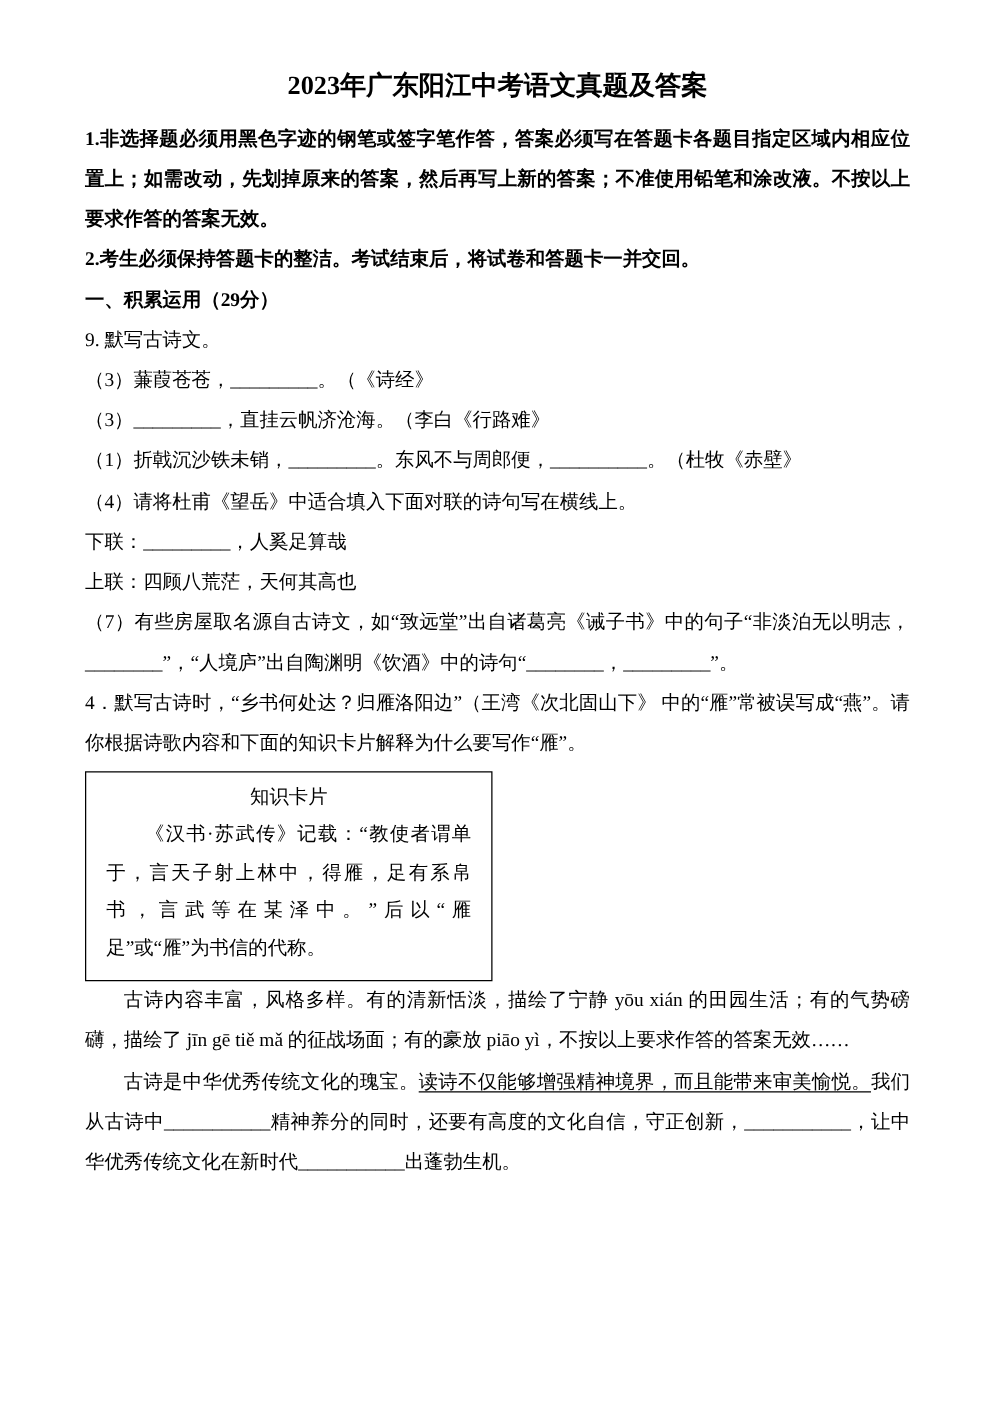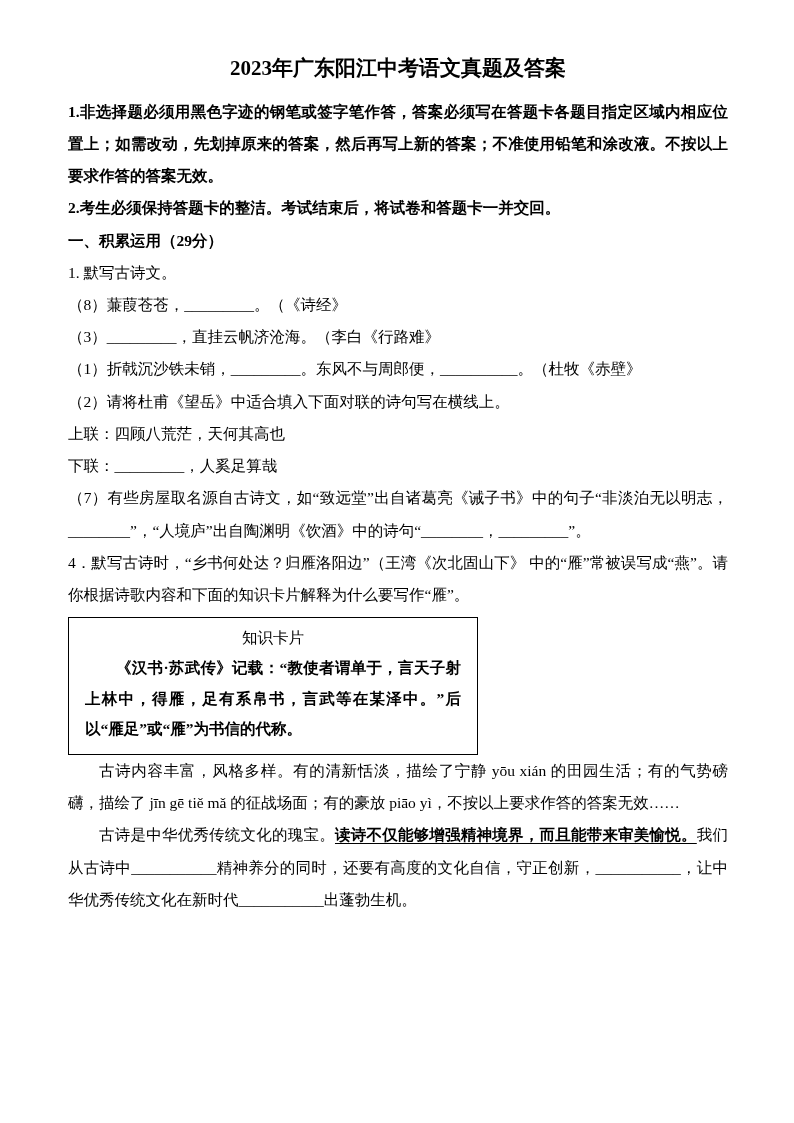--- a/index.html
+++ b/index.html
@@ -26,58 +26,57 @@
     font-weight: bold;
     line-height: 1.6;
   }
   p {
     margin: 0;
     line-height: 2.08;
   }
   .bold { font-weight: bold; }
   .just { text-align: justify; }
   .indent { text-indent: 2em; }
-  .ul { text-decoration: underline; text-underline-offset: 3px; font-weight: bold; }
+  .ul { text-decoration: underline; text-underline-offset: 3px; }
   .kcard {
     box-sizing: border-box;
-    width: 410px;
+    width: 326px;
     border: 1px solid #000000;
     margin: 6px 0 0 0;
     padding: 4px 16px 10px 16px;
   }
   .kcard-title {
     text-align: center;
     line-height: 2.0;
   }
   .kcard-body {
     text-indent: 2em;
     line-height: 1.95;
-    font-weight: bold;
   }
   .reading-intro { margin-top: 42px; }
 </style>
 </head>
 <body>
 
 <div class="page">
 
   <h1 class="title">2023年广东阳江中考语文真题及答案</h1>
 
   <p class="bold just">1.非选择题必须用黑色字迹的钢笔或签字笔作答，答案必须写在答题卡各题目指定区域内相应位置上；如需改动，先划掉原来的答案，然后再写上新的答案；不准使用铅笔和涂改液。不按以上要求作答的答案无效。</p>
   <p class="bold just">2.考生必须保持答题卡的整洁。考试结束后，将试卷和答题卡一并交回。</p>
 
   <p class="bold">一、积累运用（29分）</p>
 
-  <p>1. 默写古诗文。</p>
-  <p>（8）蒹葭苍苍，_________。（《诗经》</p>
+  <p>9. 默写古诗文。</p>
+  <p>（3）蒹葭苍苍，_________。（《诗经》</p>
   <p>（3）_________，直挂云帆济沧海。（李白《行路难》</p>
   <p>（1）折戟沉沙铁未销，_________。东风不与周郎便，__________。（杜牧《赤壁》</p>
-  <p>（2）请将杜甫《望岳》中适合填入下面对联的诗句写在横线上。</p>
+  <p>（4）请将杜甫《望岳》中适合填入下面对联的诗句写在横线上。</p>
+  <p>下联：_________，人奚足算哉</p>
   <p>上联：四顾八荒茫，天何其高也</p>
-  <p>下联：_________，人奚足算哉</p>
   <p class="just">（7）有些房屋取名源自古诗文，如“致远堂”出自诸葛亮《诫子书》中的句子“非淡泊无以明志，________”，“人境庐”出自陶渊明《饮酒》中的诗句“________，_________”。</p>
 
   <p class="just">4．默写古诗时，“乡书何处达？归雁洛阳边”（王湾《次北固山下》 中的“雁”常被误写成“燕”。请你根据诗歌内容和下面的知识卡片解释为什么要写作“雁”。</p>
 
   <div class="kcard">
     <div class="kcard-title">知识卡片</div>
     <p class="kcard-body just">《汉书·苏武传》记载：“教使者谓单于，言天子射上林中，得雁，足有系帛书，言武等在某泽中。”后以“雁足”或“雁”为书信的代称。</p>
   </div>
 
   <p class="indent just">古诗内容丰富，风格多样。有的清新恬淡，描绘了宁静 yōu xián 的田园生活；有的气势磅礴，描绘了 jīn  gē tiě  mǎ 的征战场面；有的豪放 piāo yì，不按以上要求作答的答案无效……</p>

